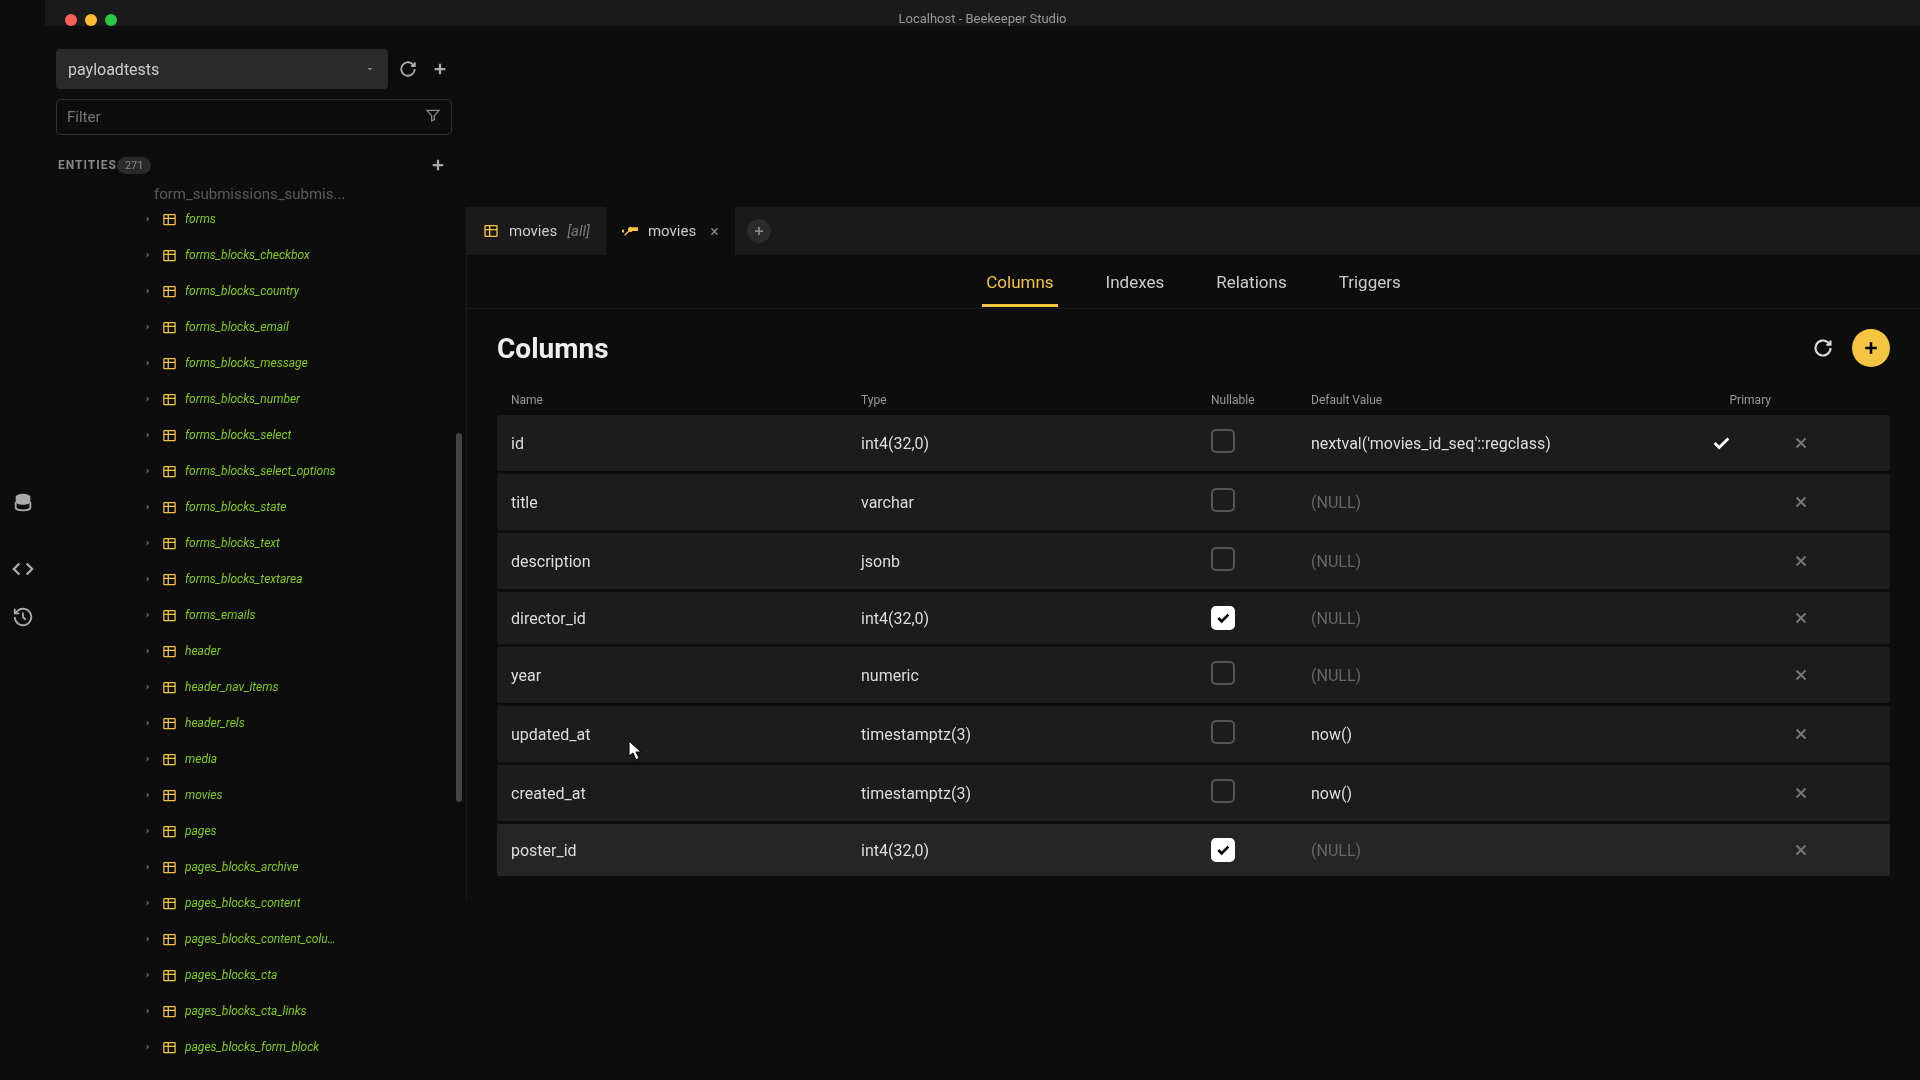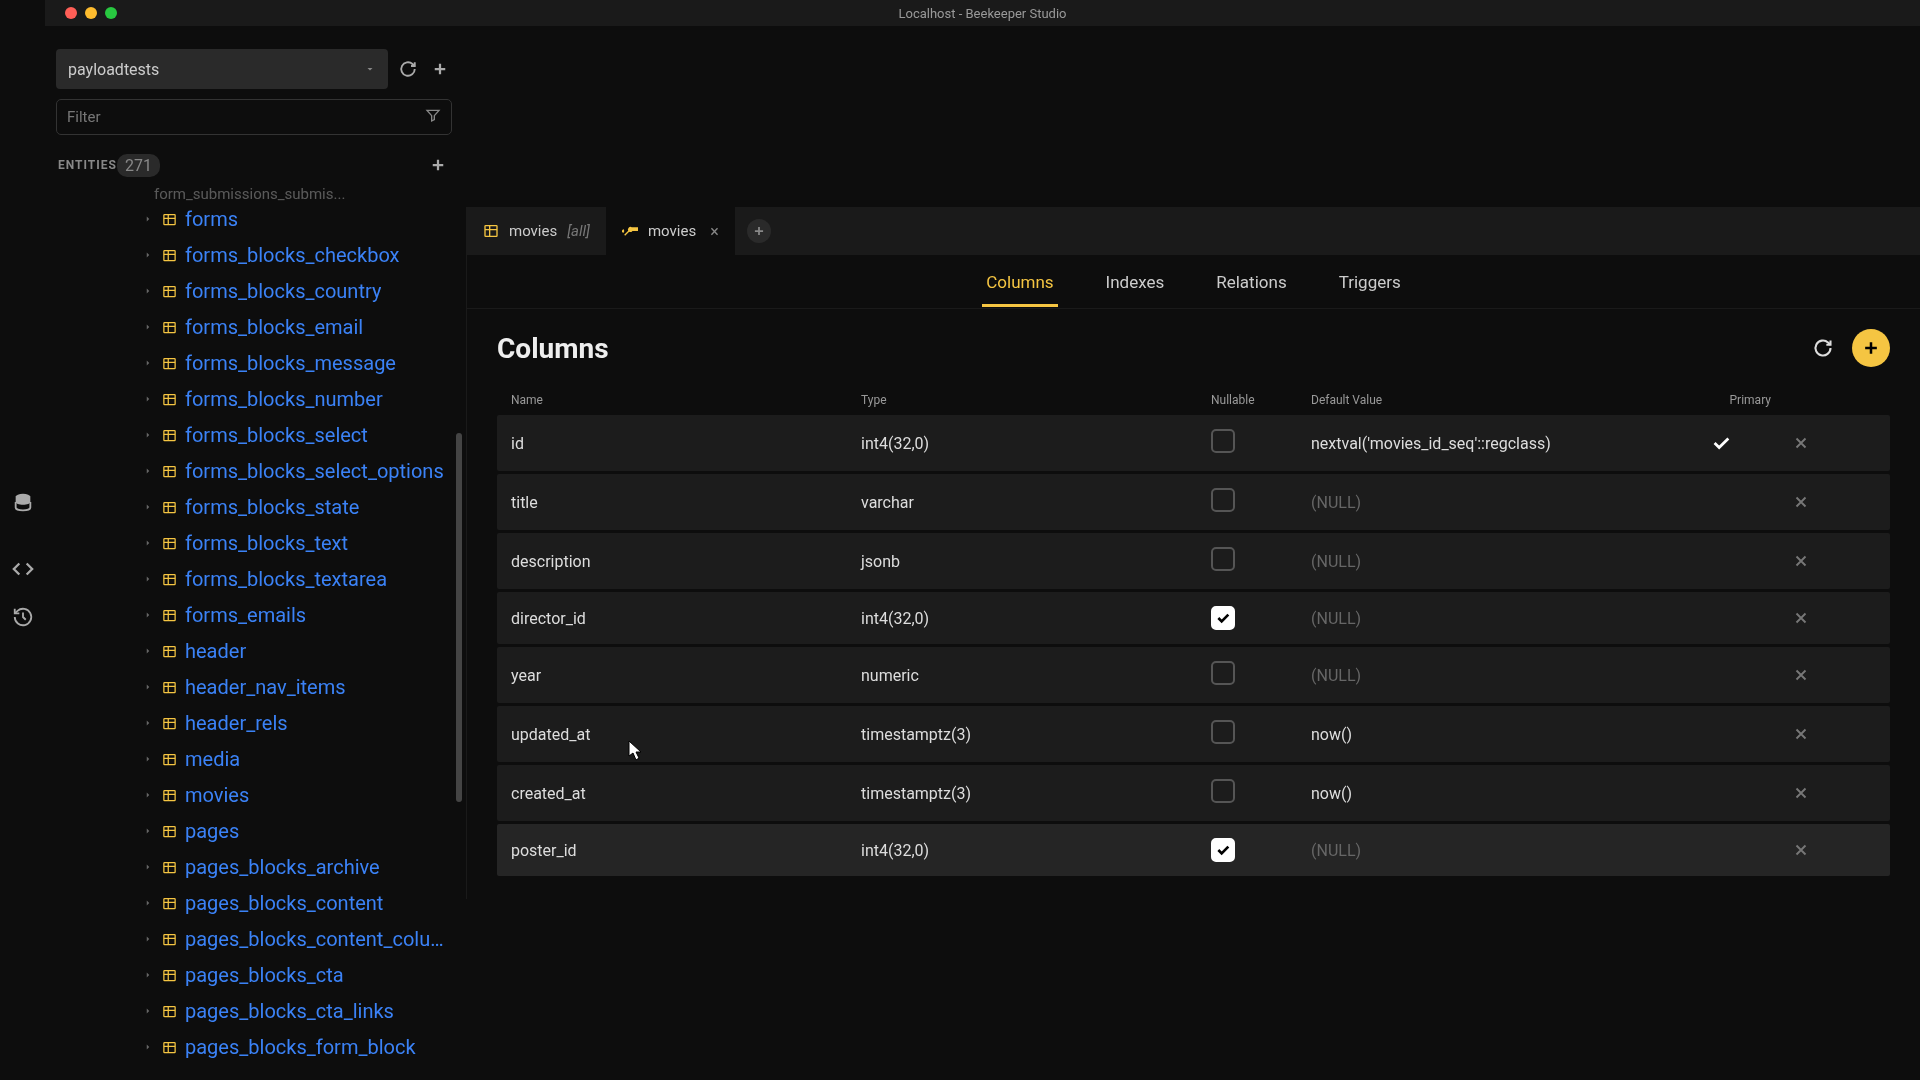--- a/index.html
+++ b/index.html
@@ -15,21 +15,21 @@
   .window {
     width: 100%;
     height: 100%;
     display: flex;
     flex-direction: column;
   }
   .titlebar {
     height: 26px;
     background: #1a1a1a;
     display: flex;
-    align-items: center;
+    align-items: flex-end;
     position: relative;
     padding-left: 20px;
     margin-left: 45px;
   }
   .traffic-lights {
     display: flex;
     gap: 8px;
     align-items: center;
   }
   .traffic-light {
@@ -131,21 +131,21 @@
   }
   .entities-label {
     color: #888;
     font-size: 12px;
     font-weight: 700;
     letter-spacing: 1px;
   }
   .entities-count {
     background: #2a2a2a;
     color: #888;
-    font-size: 16px;
+    font-size: 11px;
     border-radius: 10px;
     padding: 2px 8px;
   }
   .entities-header .spacer { flex: 1; }
   .entity-list {
     flex: 1;
     overflow-y: auto;
     position: relative;
   }
   .entity-cutoff {
@@ -172,26 +172,27 @@
     width: 12px;
     display: inline-flex;
     justify-content: center;
   }
   .table-icon {
     color: #f5c542;
     display: inline-flex;
   }
   .table-icon svg { width: 15px; height: 15px; }
   .entity-name {
-    color: #3b82f6;
-    font-size: 20px;
+    color: #84cc16;
+    font-size: 12px;
     white-space: nowrap;
     overflow: hidden;
     text-overflow: ellipsis;
     max-width: 270px;
+    font-style: italic;
   }
   .scrollbar-track {
     position: absolute;
     right: 0;
     top: 0;
     width: 6px;
     height: 100%;
   }
   .scrollbar-thumb {
     position: absolute;

